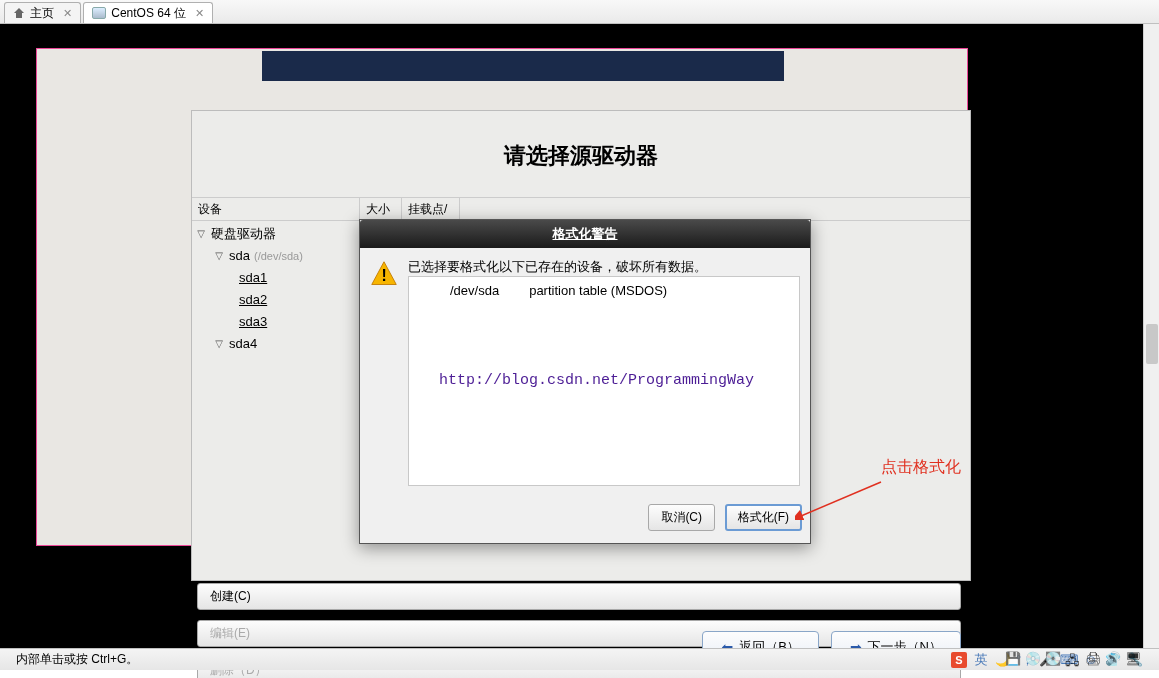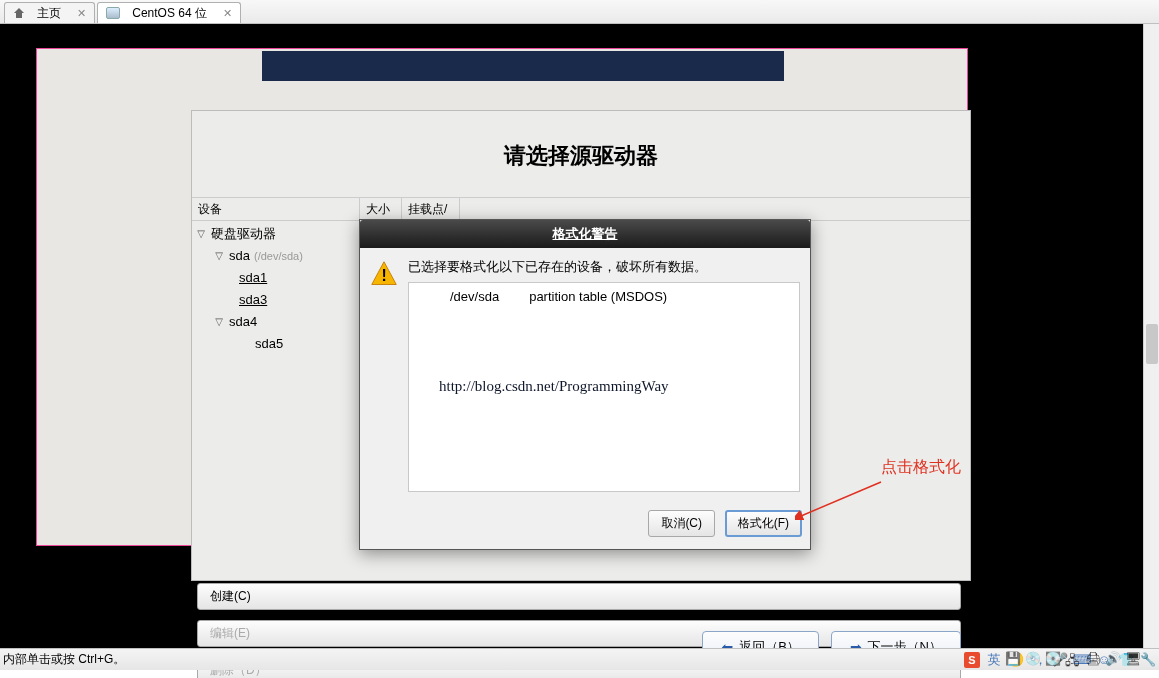--- a/index.html
+++ b/index.html
@@ -1,20 +1,20 @@
 <!DOCTYPE html>
 <html><head>
   <meta charset="utf-8">
   <style>
     * { box-sizing: border-box; margin: 0; padding: 0; }
     body { font-family: "Microsoft YaHei", Arial, sans-serif; font-size: 13px; background: #fff; width: 1159px; height: 678px; overflow: hidden; position: relative; }
     
     
     .tab-bar { height: 24px; background: linear-gradient(#f8f8f8, #eaeaea); border-bottom: 1px solid #c0c0c0; display: flex; align-items: stretch; padding-left: 4px; }
-    .tab { display: flex; align-items: center; padding: 0 8px; border: 1px solid #b0b0b0; border-bottom: none; background: #f4f4f4; border-radius: 3px 3px 0 0; margin-right: 2px; margin-top: 2px; font-size: 12px; gap: 12px; cursor: pointer; }
+    .tab { display: flex; align-items: center; padding: 0 8px; border: 1px solid #b0b0b0; border-bottom: none; background: #f4f4f4; border-radius: 3px 3px 0 0; margin-right: 2px; margin-top: 2px; font-size: 12px; gap: 5px; cursor: pointer; }
     .tab.active { background: #fff; }
     .tab .close-x { color: #888; font-size: 11px; margin-left: 4px; }
     .home-icon { display: inline-block; width: 12px; height: 10px; position: relative; }
     .home-icon::before { content: ""; position: absolute; top: 0; left: 1px; border-left: 5px solid transparent; border-right: 5px solid transparent; border-bottom: 5px solid #666; }
     .home-icon::after { content: ""; position: absolute; top: 4px; left: 3px; width: 6px; height: 6px; background: #666; }
     .vm-icon { width: 14px; height: 12px; border: 1px solid #8aa; border-radius: 2px; background: linear-gradient(#def, #abc); display: inline-block; }
     
     
     .vm-viewport { position: absolute; top: 24px; left: 0; right: 0; height: 624px; background: #000; }
     .installer-panel { position: absolute; top: 24px; left: 36px; width: 932px; height: 498px; background: #e9e7e3; border: 1px solid #ec4899; }
@@ -37,42 +37,42 @@
     .indent-3 { padding-left: 60px; }
     .dev-path { color: #999; font-size: 11px; }
     
     
     .modal { position: absolute; top: 170px; left: 322px; width: 452px; background: #f0f0f0; border: 1px solid #555; box-shadow: 0 4px 16px rgba(0,0,0,0.4); }
     .modal-title { background: linear-gradient(#4a4a4a, #1a1a1a); color: #fff; text-align: center; padding: 5px; font-size: 13px; font-weight: bold; border-radius: 3px 3px 0 0; text-decoration: underline; }
     .modal-body { padding: 10px; display: flex; gap: 10px; }
     .warn-triangle { width: 28px; height: 28px; flex-shrink: 0; margin-top: 2px; }
     .warn-triangle svg { width: 100%; height: 100%; }
     .modal-content { flex: 1; font-size: 13px; }
-    .modal-msg { margin-bottom: 6px; }
+    .modal-msg { }
     .modal-list { border: 1px solid #c8c8c8; background: #fff; height: 210px; padding: 6px 8px; font-size: 13px; position: relative; }
     .list-row { display: flex; gap: 30px; margin-left: 33px; }
-    .watermark { color: #0f172a; font-family: Liberation Serif, serif; font-size: 15px; position: absolute; top: 95px; left: 30px; }
+    .watermark { color: #4c1d95; font-family: Liberation Mono, monospace; font-size: 15px; position: absolute; top: 95px; left: 30px; }
     .modal-footer { text-align: right; padding: 8px 8px 12px; }
     .btn { display: inline-block; padding: 4px 12px; border: 1px solid #a8a8a8; border-radius: 3px; background: linear-gradient(#fdfdfd, #e5e5e5); font-size: 12px; cursor: pointer; margin-left: 6px; }
     .btn.highlight { border: 2px solid #6b9bd4; padding: 3px 11px; }
     
     
     .action-row { position: absolute; top: 534px; left: 154px; width: 780px; display: flex; justify-content: flex-start; gap: 10px; padding-right: 10px; flex-direction: column; }
     .btn.disabled { color: #aaa; }
     .nav-row { position: absolute; top: 582px; left: 154px; width: 780px; display: flex; justify-content: flex-end; gap: 12px; padding-right: 10px; }
     .nav-btn { padding: 6px 18px; border: 1px solid #8aa6c8; border-radius: 4px; background: linear-gradient(#fdfdfd, #e8eef6); font-size: 13px; cursor: pointer; display: inline-flex; align-items: center; gap: 6px; }
     .arrow-left { color: #2a5aaa; font-size: 14px; }
     .arrow-right { color: #2a5aaa; font-size: 14px; }
     
     
     .annotation { position: absolute; top: 433px; left: 881px; color: #e03020; font-size: 16px; font-family: SimSun, serif; }
     .anno-arrow { position: absolute; top: 456px; left: 795px; width: 88px; height: 40px; pointer-events: none; }
     
     
-    .status-bar { position: absolute; top: 648px; left: 0; right: 0; height: 22px; background: linear-gradient(#f4f4f4, #e6e6e6); border-top: 1px solid #c0c0c0; display: flex; align-items: center; font-size: 12px; padding: 0 3px; justify-content: space-between; }
+    .status-bar { position: absolute; top: 648px; left: 0; right: 0; height: 22px; background: linear-gradient(#f4f4f4, #e6e6e6); border-top: 1px solid #c0c0c0; display: flex; align-items: center; font-size: 12px; padding: 0 16px; justify-content: space-between; }
     .status-left { }
     .tray { display: flex; gap: 6px; align-items: center; }
     .tray-icon { width: 16px; height: 16px; display: inline-flex; align-items: center; justify-content: center; font-size: 13px; }
     .sogou { background: #e84b2e; color: #fff; border-radius: 2px; font-weight: bold; font-size: 11px; width: 16px; height: 16px; }
     
     
     .outer-scroll { position: absolute; top: 24px; right: 0; width: 16px; height: 624px; background: #f0f0f0; border-left: 1px solid #d0d0d0; }
     .scroll-thumb { position: absolute; top: 300px; left: 2px; width: 12px; height: 40px; background: #c8c8c8; border-radius: 2px; }
     
     
@@ -116,29 +116,29 @@
       </div>
       <div class="tree-row indent-1">
         <span class="tree-toggle">▽</span>
         <span>sda</span>
         <span class="dev-path">(/dev/sda)</span>
       </div>
       <div class="tree-row indent-2">
           <span>sda1</span>
         </div>
       <div class="tree-row indent-2">
+          <span>sda2</span>
+        </div>
+      <div class="tree-row indent-2">
           <span>sda3</span>
         </div>
       <div class="tree-row indent-1">
         <span class="tree-toggle">▽</span>
         <span>sda4</span>
       </div>
-      <div class="tree-row indent-3">
-          <span>sda5</span>
-        </div>
     </div>
 
     <div class="modal">
       <div class="modal-title">格式化警告</div>
       <div class="modal-body">
         <div class="warn-triangle">
           <svg viewBox="0 0 32 32">
               <polygon points="16,2 30,28 2,28" fill="#f7b500" stroke="#c07800" stroke-width="1"></polygon>
               <text x="16" y="24" text-anchor="middle" font-size="18" font-weight="bold" fill="#000">!</text>
             </svg>

